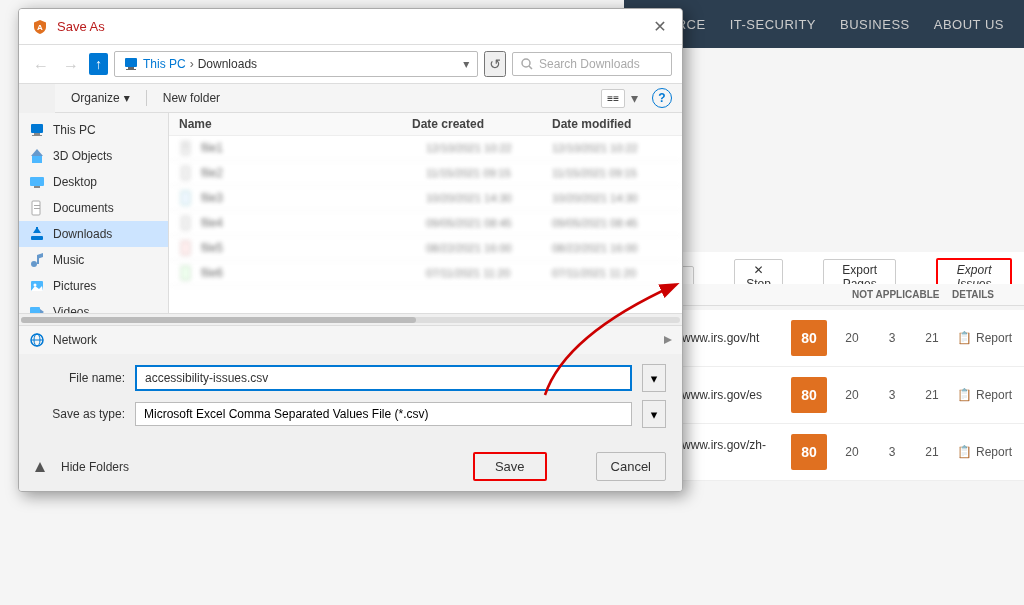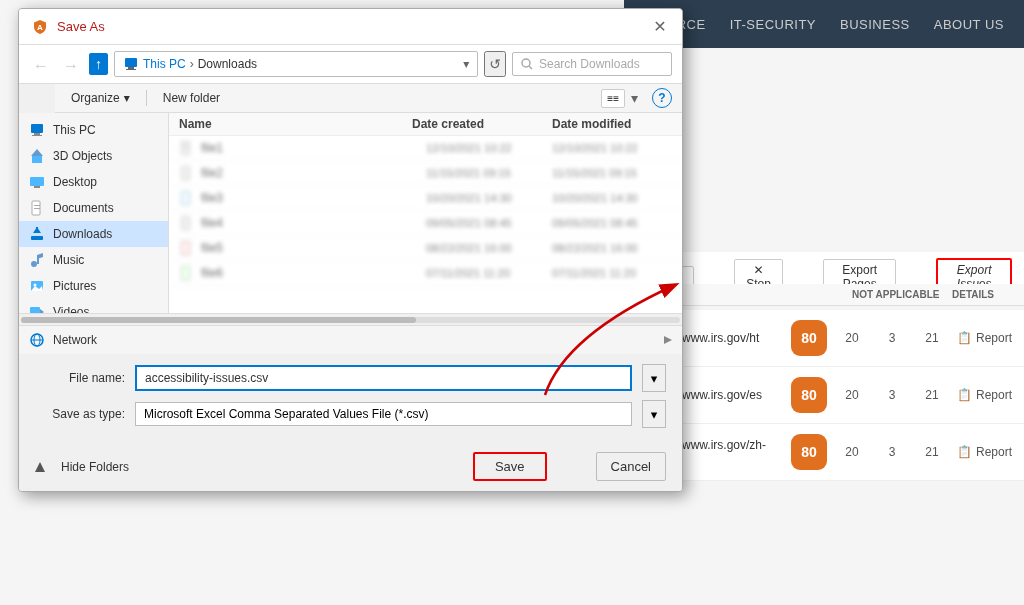--- a/index.html
+++ b/index.html
@@ -94,21 +94,21 @@
     .score-badge {
       background: #e07020;
       color: white;
       width: 36px;
       height: 36px;
       display: flex;
       align-items: center;
       justify-content: center;
       font-weight: bold;
       font-size: 14px;
-      border-radius: 9px;
+      border-radius: 2px;
     }
 
     .bg-num {
       color: #555;
       font-size: 12px;
       width: 30px;
       text-align: center;
     }
 
     .check-icon {

